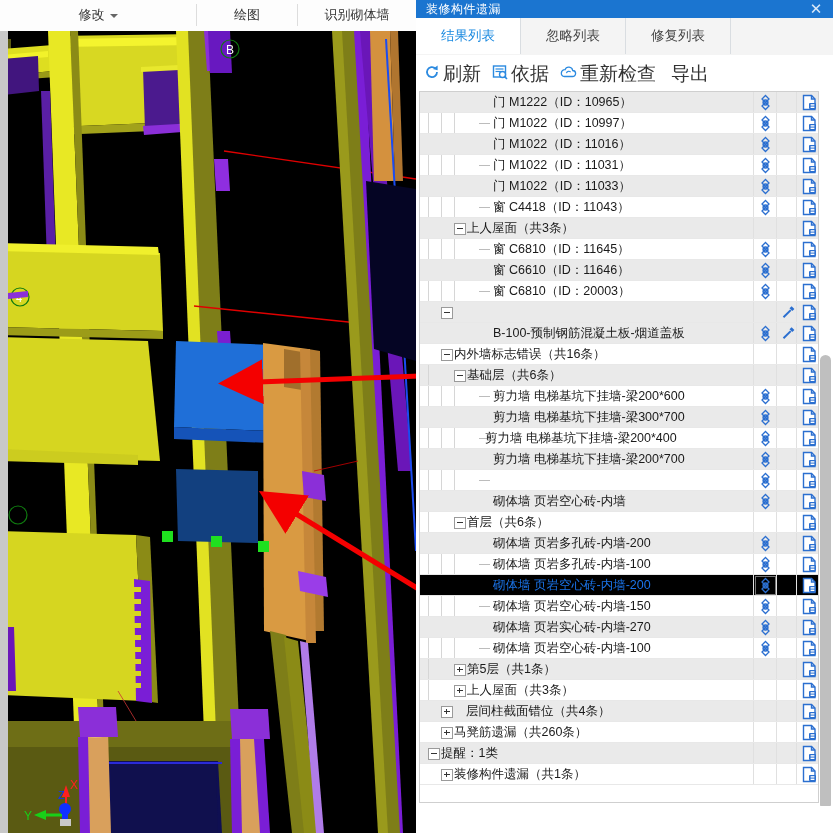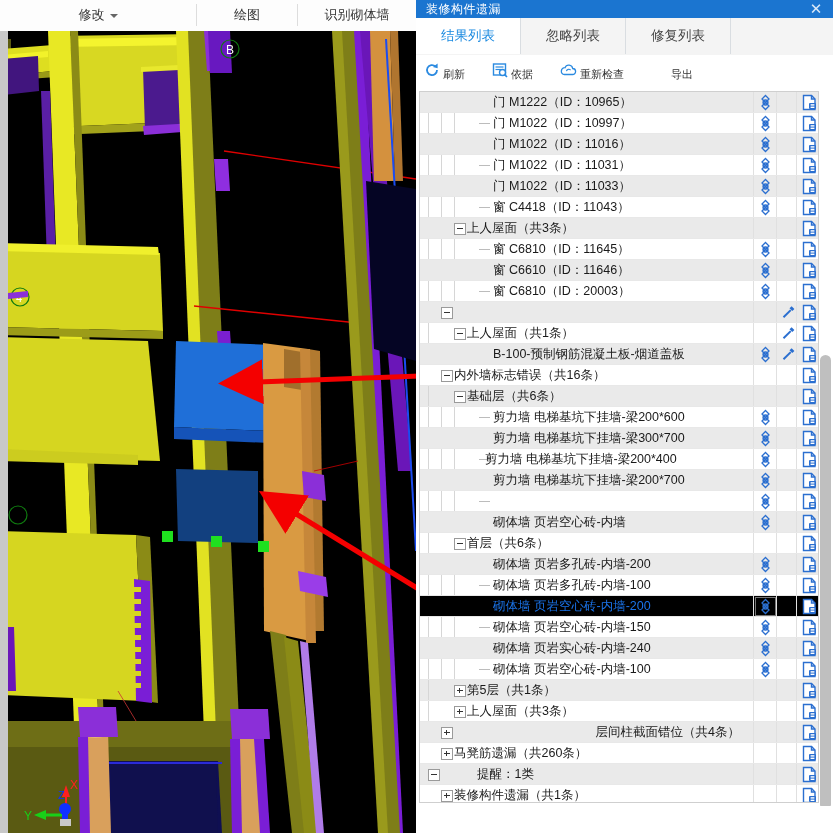--- a/index.html
+++ b/index.html
@@ -33,21 +33,21 @@
   .panel-title .ttl{position:absolute;left:10px;top:1px;font-size:12px;line-height:16px;letter-spacing:.5px;}
   .panel-title .close{position:absolute;right:8px;top:0px;width:18px;height:18px;line-height:17px;text-align:center;font-size:15px;color:#dbe9f8;cursor:pointer;}
 
   .tabs{position:absolute;left:0;top:18px;width:417px;height:37px;background:#f4f4f4;border-bottom:1px solid #cfd6dd;}
   .tab{position:absolute;top:0;height:36px;line-height:36px;text-align:center;font-size:13.5px;color:#444;cursor:pointer;}
   .tab.active{background:#fff;color:#1b8ae0;border-right:1px solid #d9dde1;}
   .tab.inactive{border-right:1px solid #d9dde1;}
   .tabs-filler{position:absolute;right:0;top:0;height:36px;width:100px;background:#f4f4f4;}
 
   .cmdbar{position:absolute;left:0;top:55px;width:417px;height:36px;background:#fff;}
-  .cmd{position:absolute;top:5px;height:26px;line-height:26px;font-size:11px;color:#333;cursor:pointer;white-space:nowrap;}
+  .cmd{position:absolute;top:5px;height:26px;line-height:26px;font-size:19px;color:#333;cursor:pointer;white-space:nowrap;}
   .cmd .ci{display:inline-block;vertical-align:middle;margin-right:3px;}
   .cmd .ct{display:inline-block;vertical-align:middle;}
 
   .tree{position:absolute;left:3px;top:91px;width:398px;height:710px;border:1px solid #cfcfcf;background:#fff;overflow:hidden;}
   .row{position:relative;height:21px;box-sizing:border-box;border-bottom:1px solid #e8e8e8;}
   .row.alt{background:#eaeaea;}
   .row.plain{background:#ffffff;}
   .row.sel{background:#000000;}
   .row .cell-txt{position:absolute;left:0;top:0;height:20px;line-height:20px;font-size:12.5px;color:#1a1a1a;white-space:nowrap;overflow:hidden;}
   .row.sel .cell-txt{color:#1a73e8;}
@@ -511,62 +511,43 @@
               <path d="M10.0 5.4 L11.4 6.8 L4.2 14.0 L2.8 12.6 Z" fill="#2b6fd0"></path>
             </svg></div>
           <div class="icn" style="left: 381px;"><svg width="17" height="17" viewBox="0 0 17 17">
               <path d="M2.5 1.5 h8 l3.5 3.5 v10.5 h-11.5 z" fill="#ffffff" stroke="#2b6fd0" stroke-width="1.4"></path>
               <path d="M10.5 1.5 v3.5 h3.5" fill="none" stroke="#2b6fd0" stroke-width="1.4"></path>
               <rect x="8" y="9" width="7" height="6" rx="1" fill="#2b6fd0"></rect>
               <rect x="9.6" y="10.2" width="3.8" height="1.4" fill="#ffffff"></rect>
               <rect x="9.6" y="12.6" width="3.8" height="1.4" fill="#ffffff"></rect>
             </svg></div>
         </div>
-        <div class="row plain">
-          <div class="guide" style="left: 8px;"></div>
-          <div class="exp" style="left: 34px;"></div>
-          <div class="cell-txt" style="left: 47px; width: 283px;">上人屋面（共1条）</div>
-          <div class="col-sep" style="left: 333px;"></div>
-          <div class="col-sep" style="left: 356px;"></div>
-          <div class="col-sep" style="left: 376px;"></div>
+        <div class="row alt">
+          <div class="cell-txt" style="left: 73px; width: 257px;">B-100-预制钢筋混凝土板-烟道盖板</div>
+          <div class="col-sep" style="left: 333px;"></div>
+          <div class="col-sep" style="left: 356px;"></div>
+          <div class="col-sep" style="left: 376px;"></div>
+          <div class="icn" style="left: 337px;"><svg width="17" height="17" viewBox="0 0 17 17">
+              <polygon points="8.5,1.5 12,5 8.5,8.5 5,5" fill="none" stroke="#2b6fd0" stroke-width="1.3"></polygon>
+              <polygon points="8.5,8.5 12,12 8.5,15.5 5,12" fill="none" stroke="#2b6fd0" stroke-width="1.3"></polygon>
+              <circle cx="8.5" cy="8.5" r="2.4" fill="none" stroke="#2b6fd0" stroke-width="1.5"></circle>
+              <circle cx="8.5" cy="8.5" r="0.9" fill="#2b6fd0"></circle>
+            </svg></div>
           <div class="icn" style="left: 360px;"><svg width="17" height="17" viewBox="0 0 17 17">
               <path d="M11.6 2.2 L14.4 5.0 L12.3 7.1 L9.5 4.3 Z" fill="#2b6fd0"></path>
               <path d="M10.0 5.4 L11.4 6.8 L4.2 14.0 L2.8 12.6 Z" fill="#2b6fd0"></path>
             </svg></div>
           <div class="icn" style="left: 381px;"><svg width="17" height="17" viewBox="0 0 17 17">
               <path d="M2.5 1.5 h8 l3.5 3.5 v10.5 h-11.5 z" fill="#ffffff" stroke="#2b6fd0" stroke-width="1.4"></path>
               <path d="M10.5 1.5 v3.5 h3.5" fill="none" stroke="#2b6fd0" stroke-width="1.4"></path>
               <rect x="8" y="9" width="7" height="6" rx="1" fill="#2b6fd0"></rect>
               <rect x="9.6" y="10.2" width="3.8" height="1.4" fill="#ffffff"></rect>
               <rect x="9.6" y="12.6" width="3.8" height="1.4" fill="#ffffff"></rect>
             </svg></div>
         </div>
-        <div class="row alt">
-          <div class="cell-txt" style="left: 73px; width: 257px;">B-100-预制钢筋混凝土板-烟道盖板</div>
-          <div class="col-sep" style="left: 333px;"></div>
-          <div class="col-sep" style="left: 356px;"></div>
-          <div class="col-sep" style="left: 376px;"></div>
-          <div class="icn" style="left: 337px;"><svg width="17" height="17" viewBox="0 0 17 17">
-              <polygon points="8.5,1.5 12,5 8.5,8.5 5,5" fill="none" stroke="#2b6fd0" stroke-width="1.3"></polygon>
-              <polygon points="8.5,8.5 12,12 8.5,15.5 5,12" fill="none" stroke="#2b6fd0" stroke-width="1.3"></polygon>
-              <circle cx="8.5" cy="8.5" r="2.4" fill="none" stroke="#2b6fd0" stroke-width="1.5"></circle>
-              <circle cx="8.5" cy="8.5" r="0.9" fill="#2b6fd0"></circle>
-            </svg></div>
-          <div class="icn" style="left: 360px;"><svg width="17" height="17" viewBox="0 0 17 17">
-              <path d="M11.6 2.2 L14.4 5.0 L12.3 7.1 L9.5 4.3 Z" fill="#2b6fd0"></path>
-              <path d="M10.0 5.4 L11.4 6.8 L4.2 14.0 L2.8 12.6 Z" fill="#2b6fd0"></path>
-            </svg></div>
-          <div class="icn" style="left: 381px;"><svg width="17" height="17" viewBox="0 0 17 17">
-              <path d="M2.5 1.5 h8 l3.5 3.5 v10.5 h-11.5 z" fill="#ffffff" stroke="#2b6fd0" stroke-width="1.4"></path>
-              <path d="M10.5 1.5 v3.5 h3.5" fill="none" stroke="#2b6fd0" stroke-width="1.4"></path>
-              <rect x="8" y="9" width="7" height="6" rx="1" fill="#2b6fd0"></rect>
-              <rect x="9.6" y="10.2" width="3.8" height="1.4" fill="#ffffff"></rect>
-              <rect x="9.6" y="12.6" width="3.8" height="1.4" fill="#ffffff"></rect>
-            </svg></div>
-        </div>
         <div class="row plain">
           <div class="exp" style="left: 21px;"></div>
           <div class="cell-txt" style="left: 34px; width: 296px;">内外墙标志错误（共16条）</div>
           <div class="col-sep" style="left: 333px;"></div>
           <div class="col-sep" style="left: 356px;"></div>
           <div class="col-sep" style="left: 376px;"></div>
           <div class="icn" style="left: 381px;"><svg width="17" height="17" viewBox="0 0 17 17">
               <path d="M2.5 1.5 h8 l3.5 3.5 v10.5 h-11.5 z" fill="#ffffff" stroke="#2b6fd0" stroke-width="1.4"></path>
               <path d="M10.5 1.5 v3.5 h3.5" fill="none" stroke="#2b6fd0" stroke-width="1.4"></path>
               <rect x="8" y="9" width="7" height="6" rx="1" fill="#2b6fd0"></rect>
@@ -808,21 +789,21 @@
             </svg></div>
           <div class="icn" style="left: 381px;"><svg width="17" height="17" viewBox="0 0 17 17">
               <path d="M2.5 1.5 h8 l3.5 3.5 v10.5 h-11.5 z" fill="#ffffff" stroke="#2b6fd0" stroke-width="1.4"></path>
               <path d="M10.5 1.5 v3.5 h3.5" fill="none" stroke="#2b6fd0" stroke-width="1.4"></path>
               <rect x="8" y="9" width="7" height="6" rx="1" fill="#2b6fd0"></rect>
               <rect x="9.6" y="10.2" width="3.8" height="1.4" fill="#ffffff"></rect>
               <rect x="9.6" y="12.6" width="3.8" height="1.4" fill="#ffffff"></rect>
             </svg></div>
         </div>
         <div class="row alt">
-          <div class="cell-txt" style="left: 73px; width: 257px;">砌体墙 页岩实心砖-内墙-240</div>
+          <div class="cell-txt" style="left: 73px; width: 257px;">砌体墙 页岩实心砖-内墙-270</div>
           <div class="col-sep" style="left: 333px;"></div>
           <div class="col-sep" style="left: 356px;"></div>
           <div class="col-sep" style="left: 376px;"></div>
           <div class="icn" style="left: 337px;"><svg width="17" height="17" viewBox="0 0 17 17">
               <polygon points="8.5,1.5 12,5 8.5,8.5 5,5" fill="none" stroke="#2b6fd0" stroke-width="1.3"></polygon>
               <polygon points="8.5,8.5 12,12 8.5,15.5 5,12" fill="none" stroke="#2b6fd0" stroke-width="1.3"></polygon>
               <circle cx="8.5" cy="8.5" r="2.4" fill="none" stroke="#2b6fd0" stroke-width="1.5"></circle>
               <circle cx="8.5" cy="8.5" r="0.9" fill="#2b6fd0"></circle>
             </svg></div>
           <div class="icn" style="left: 381px;"><svg width="17" height="17" viewBox="0 0 17 17">
@@ -881,21 +862,21 @@
           <div class="icn" style="left: 381px;"><svg width="17" height="17" viewBox="0 0 17 17">
               <path d="M2.5 1.5 h8 l3.5 3.5 v10.5 h-11.5 z" fill="#ffffff" stroke="#2b6fd0" stroke-width="1.4"></path>
               <path d="M10.5 1.5 v3.5 h3.5" fill="none" stroke="#2b6fd0" stroke-width="1.4"></path>
               <rect x="8" y="9" width="7" height="6" rx="1" fill="#2b6fd0"></rect>
               <rect x="9.6" y="10.2" width="3.8" height="1.4" fill="#ffffff"></rect>
               <rect x="9.6" y="12.6" width="3.8" height="1.4" fill="#ffffff"></rect>
             </svg></div>
         </div>
         <div class="row alt">
           <div class="exp plus" style="left: 21px;"></div>
-          <div class="cell-txt" style="left: 24px; width: 296px; text-align: right;">层间柱截面错位（共4条）</div>
+          <div class="cell-txt" style="left: 46px; width: 296px;">层间柱截面错位（共4条）</div>
           <div class="col-sep" style="left: 333px;"></div>
           <div class="col-sep" style="left: 356px;"></div>
           <div class="col-sep" style="left: 376px;"></div>
           <div class="icn" style="left: 381px;"><svg width="17" height="17" viewBox="0 0 17 17">
               <path d="M2.5 1.5 h8 l3.5 3.5 v10.5 h-11.5 z" fill="#ffffff" stroke="#2b6fd0" stroke-width="1.4"></path>
               <path d="M10.5 1.5 v3.5 h3.5" fill="none" stroke="#2b6fd0" stroke-width="1.4"></path>
               <rect x="8" y="9" width="7" height="6" rx="1" fill="#2b6fd0"></rect>
               <rect x="9.6" y="10.2" width="3.8" height="1.4" fill="#ffffff"></rect>
               <rect x="9.6" y="12.6" width="3.8" height="1.4" fill="#ffffff"></rect>
             </svg></div>
@@ -909,21 +890,21 @@
           <div class="icn" style="left: 381px;"><svg width="17" height="17" viewBox="0 0 17 17">
               <path d="M2.5 1.5 h8 l3.5 3.5 v10.5 h-11.5 z" fill="#ffffff" stroke="#2b6fd0" stroke-width="1.4"></path>
               <path d="M10.5 1.5 v3.5 h3.5" fill="none" stroke="#2b6fd0" stroke-width="1.4"></path>
               <rect x="8" y="9" width="7" height="6" rx="1" fill="#2b6fd0"></rect>
               <rect x="9.6" y="10.2" width="3.8" height="1.4" fill="#ffffff"></rect>
               <rect x="9.6" y="12.6" width="3.8" height="1.4" fill="#ffffff"></rect>
             </svg></div>
         </div>
         <div class="row alt">
           <div class="exp" style="left: 8px;"></div>
-          <div class="cell-txt" style="left: 21px; width: 309px; padding-left: 36px;">提醒：1类</div>
+          <div class="cell-txt" style="left: 21px; width: 309px;">提醒：1类</div>
           <div class="col-sep" style="left: 333px;"></div>
           <div class="col-sep" style="left: 356px;"></div>
           <div class="col-sep" style="left: 376px;"></div>
           <div class="icn" style="left: 381px;"><svg width="17" height="17" viewBox="0 0 17 17">
               <path d="M2.5 1.5 h8 l3.5 3.5 v10.5 h-11.5 z" fill="#ffffff" stroke="#2b6fd0" stroke-width="1.4"></path>
               <path d="M10.5 1.5 v3.5 h3.5" fill="none" stroke="#2b6fd0" stroke-width="1.4"></path>
               <rect x="8" y="9" width="7" height="6" rx="1" fill="#2b6fd0"></rect>
               <rect x="9.6" y="10.2" width="3.8" height="1.4" fill="#ffffff"></rect>
               <rect x="9.6" y="12.6" width="3.8" height="1.4" fill="#ffffff"></rect>
             </svg></div>

